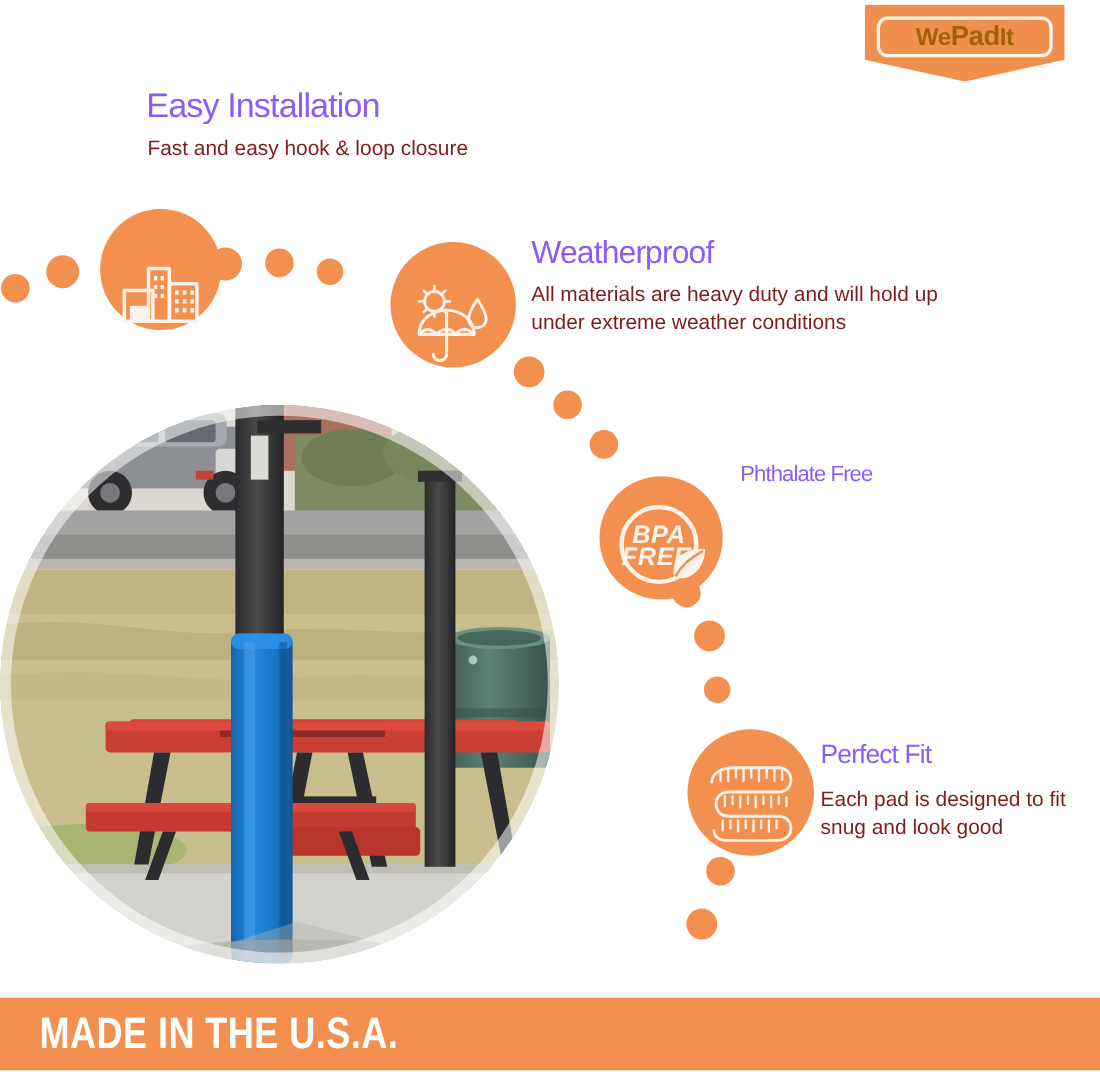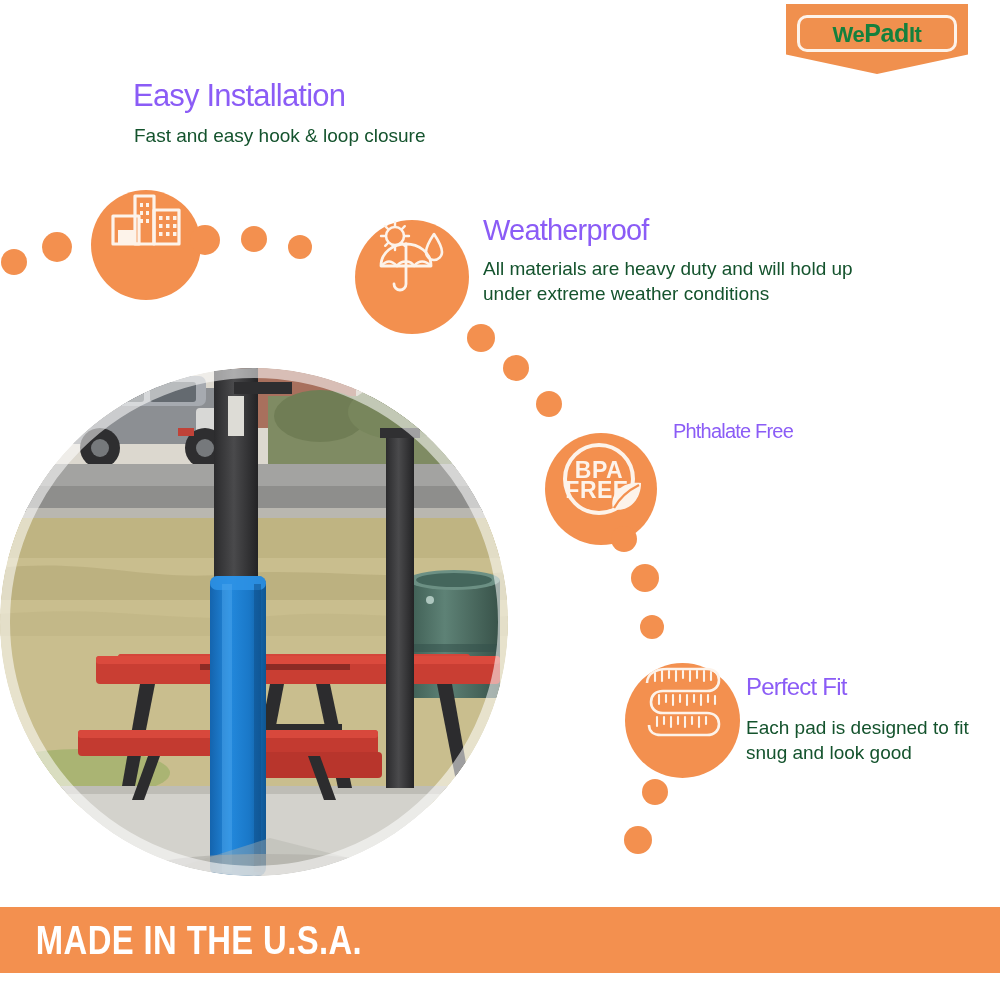--- a/index.html
+++ b/index.html
@@ -40,21 +40,21 @@
     right: 11px;
     height: 37px;
     border: 3px solid #FDF3EA;
     border-radius: 10px;
     box-sizing: border-box;
     display: flex;
     align-items: center;
     justify-content: center;
   }
   .logo-text {
-    color: #15803d;
+    color: #a16207;
     font-size: 22px;
     font-weight: 700;
     letter-spacing: -0.4px;
     line-height: 1;
     white-space: nowrap;
   }
   .logo-text .lg-pad {
     font-size: 25px;
     font-weight: 800;
   }
@@ -62,21 +62,21 @@
   
   .feature-title {
     position: absolute;
     color: #8b5cf6;
     font-weight: 400;
     letter-spacing: -0.8px;
     white-space: nowrap;
   }
   .feature-desc {
     position: absolute;
-    color: #14532d;
+    color: #7f1d1d;
     font-weight: 400;
     line-height: 1.30;
   }
 
   #f1-title { left: 133px; top: 78px;  font-size: 31px; }
   #f1-desc  { left: 134px; top: 124px; font-size: 19px; }
 
   #f2-title { left: 483px; top: 214px; font-size: 29px; }
   #f2-desc  { left: 483px; top: 257px; font-size: 19px; width: 420px; }
 
@@ -85,22 +85,23 @@
 
   #f4-title { left: 746px; top: 673px; font-size: 24px; }
   #f4-desc  { left: 746px; top: 716px; font-size: 19px; width: 230px; }
 
   
   .icon-circle {
     position: absolute;
     border-radius: 50%;
     background: #F3904F;
     display: flex;
-    align-items: flex-start;
+    align-items: flex-end;
     justify-content: center;
+    font-style: italic;
   }
   #icon-install  { left: 91px;  top: 190px; width: 110px; height: 110px; }
   #icon-weather  { left: 355px; top: 220px; width: 114px; height: 114px; }
   #icon-bpa      { left: 545px; top: 433px; width: 112px; height: 112px; }
   #icon-fit      { left: 625px; top: 663px; width: 115px; height: 115px; }
 
   
   .trail-dot {
     position: absolute;
     border-radius: 50%;

